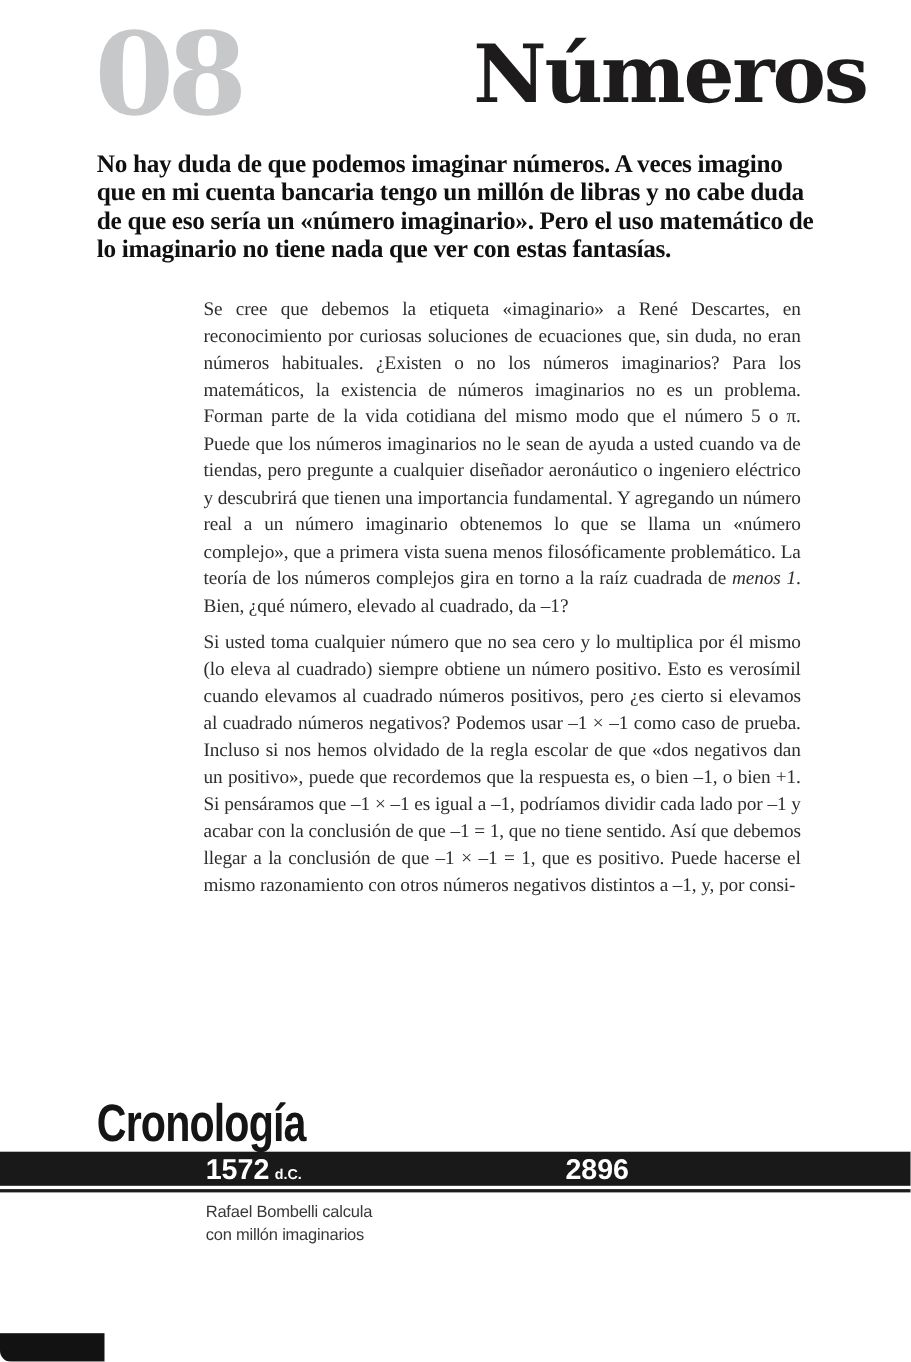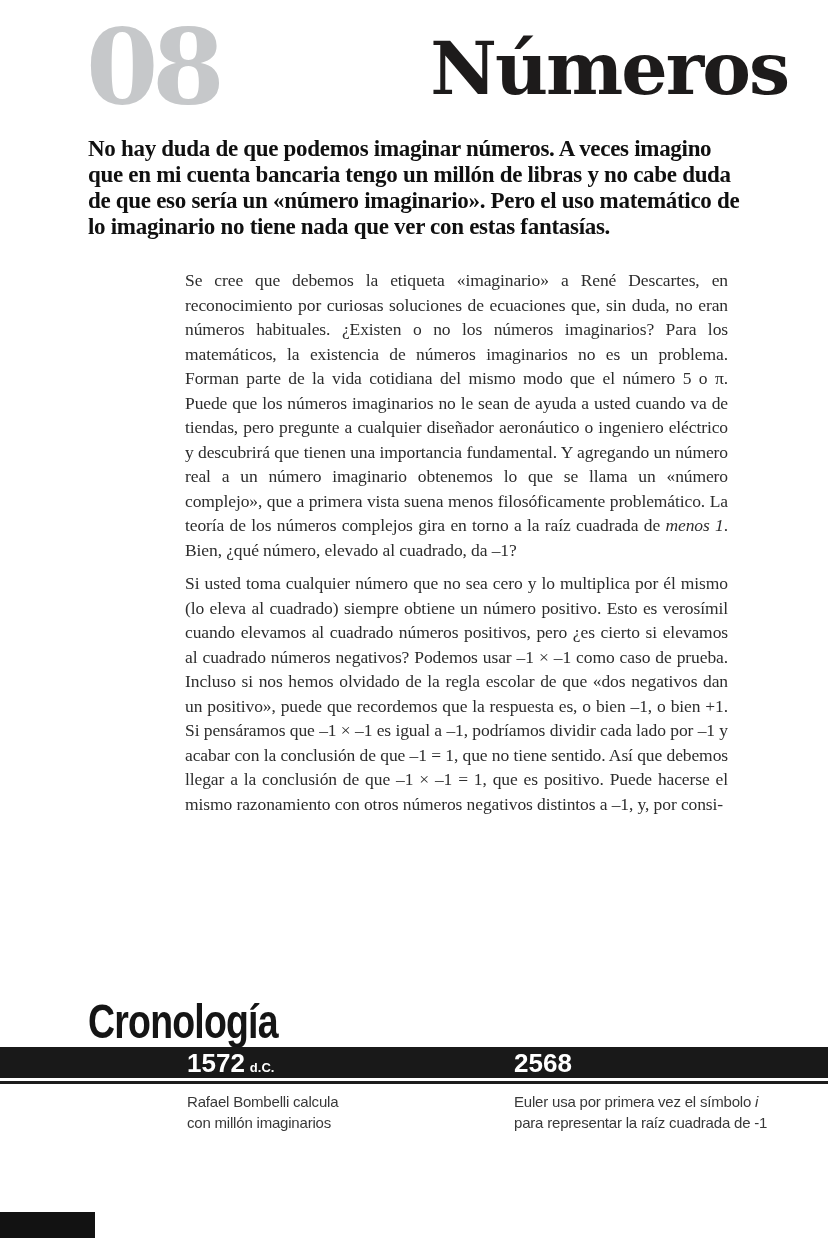--- a/index.html
+++ b/index.html
@@ -9,20 +9,21 @@
   }
   *{margin:0;padding:0;box-sizing:border-box;}
   html,body{background:#ffffff;}
   .page{
     position:relative;
     width:828px;
     height:1238px;
     background:#ffffff;
     overflow:hidden;
     font-family:"Liberation Serif",serif;
+    border-radius:10px;
   }
   
   .header{
     display:flex;
     align-items:flex-start;
     margin-top:26px;
   }
   .chapter-num{
     font-family:"DejaVu Serif",serif;
     font-weight:bold;
@@ -164,34 +165,30 @@
 
   <section class="chronology">
     <h2 class="chrono-heading">Cronología</h2>
 
     <div class="timeline-bar">
       <div class="event-year" data-event="0">
         <span class="yr">1572</span>
         <span class="era">d.C.</span>
       </div>
       <div class="event-year" data-event="1">
-        <span class="yr">2568</span>
+        <span class="yr">2896</span>
         <span class="era"></span>
       </div>
     </div>
 
     <div class="timeline-rule"></div>
 
     <div class="captions">
       <div class="event-caption" data-event="0">
           <div>Rafael Bombelli calcula</div>
           <div>con millón imaginarios</div>
         </div>
-      <div class="event-caption" data-event="1">
-          <div>Euler usa por primera vez el símbolo <em>i</em></div>
-          <div>para representar la raíz cuadrada de -1</div>
-        </div>
     </div>
   </section>
 
   <div class="corner-tab"></div>
 
 </div>
 
 </body></html>

